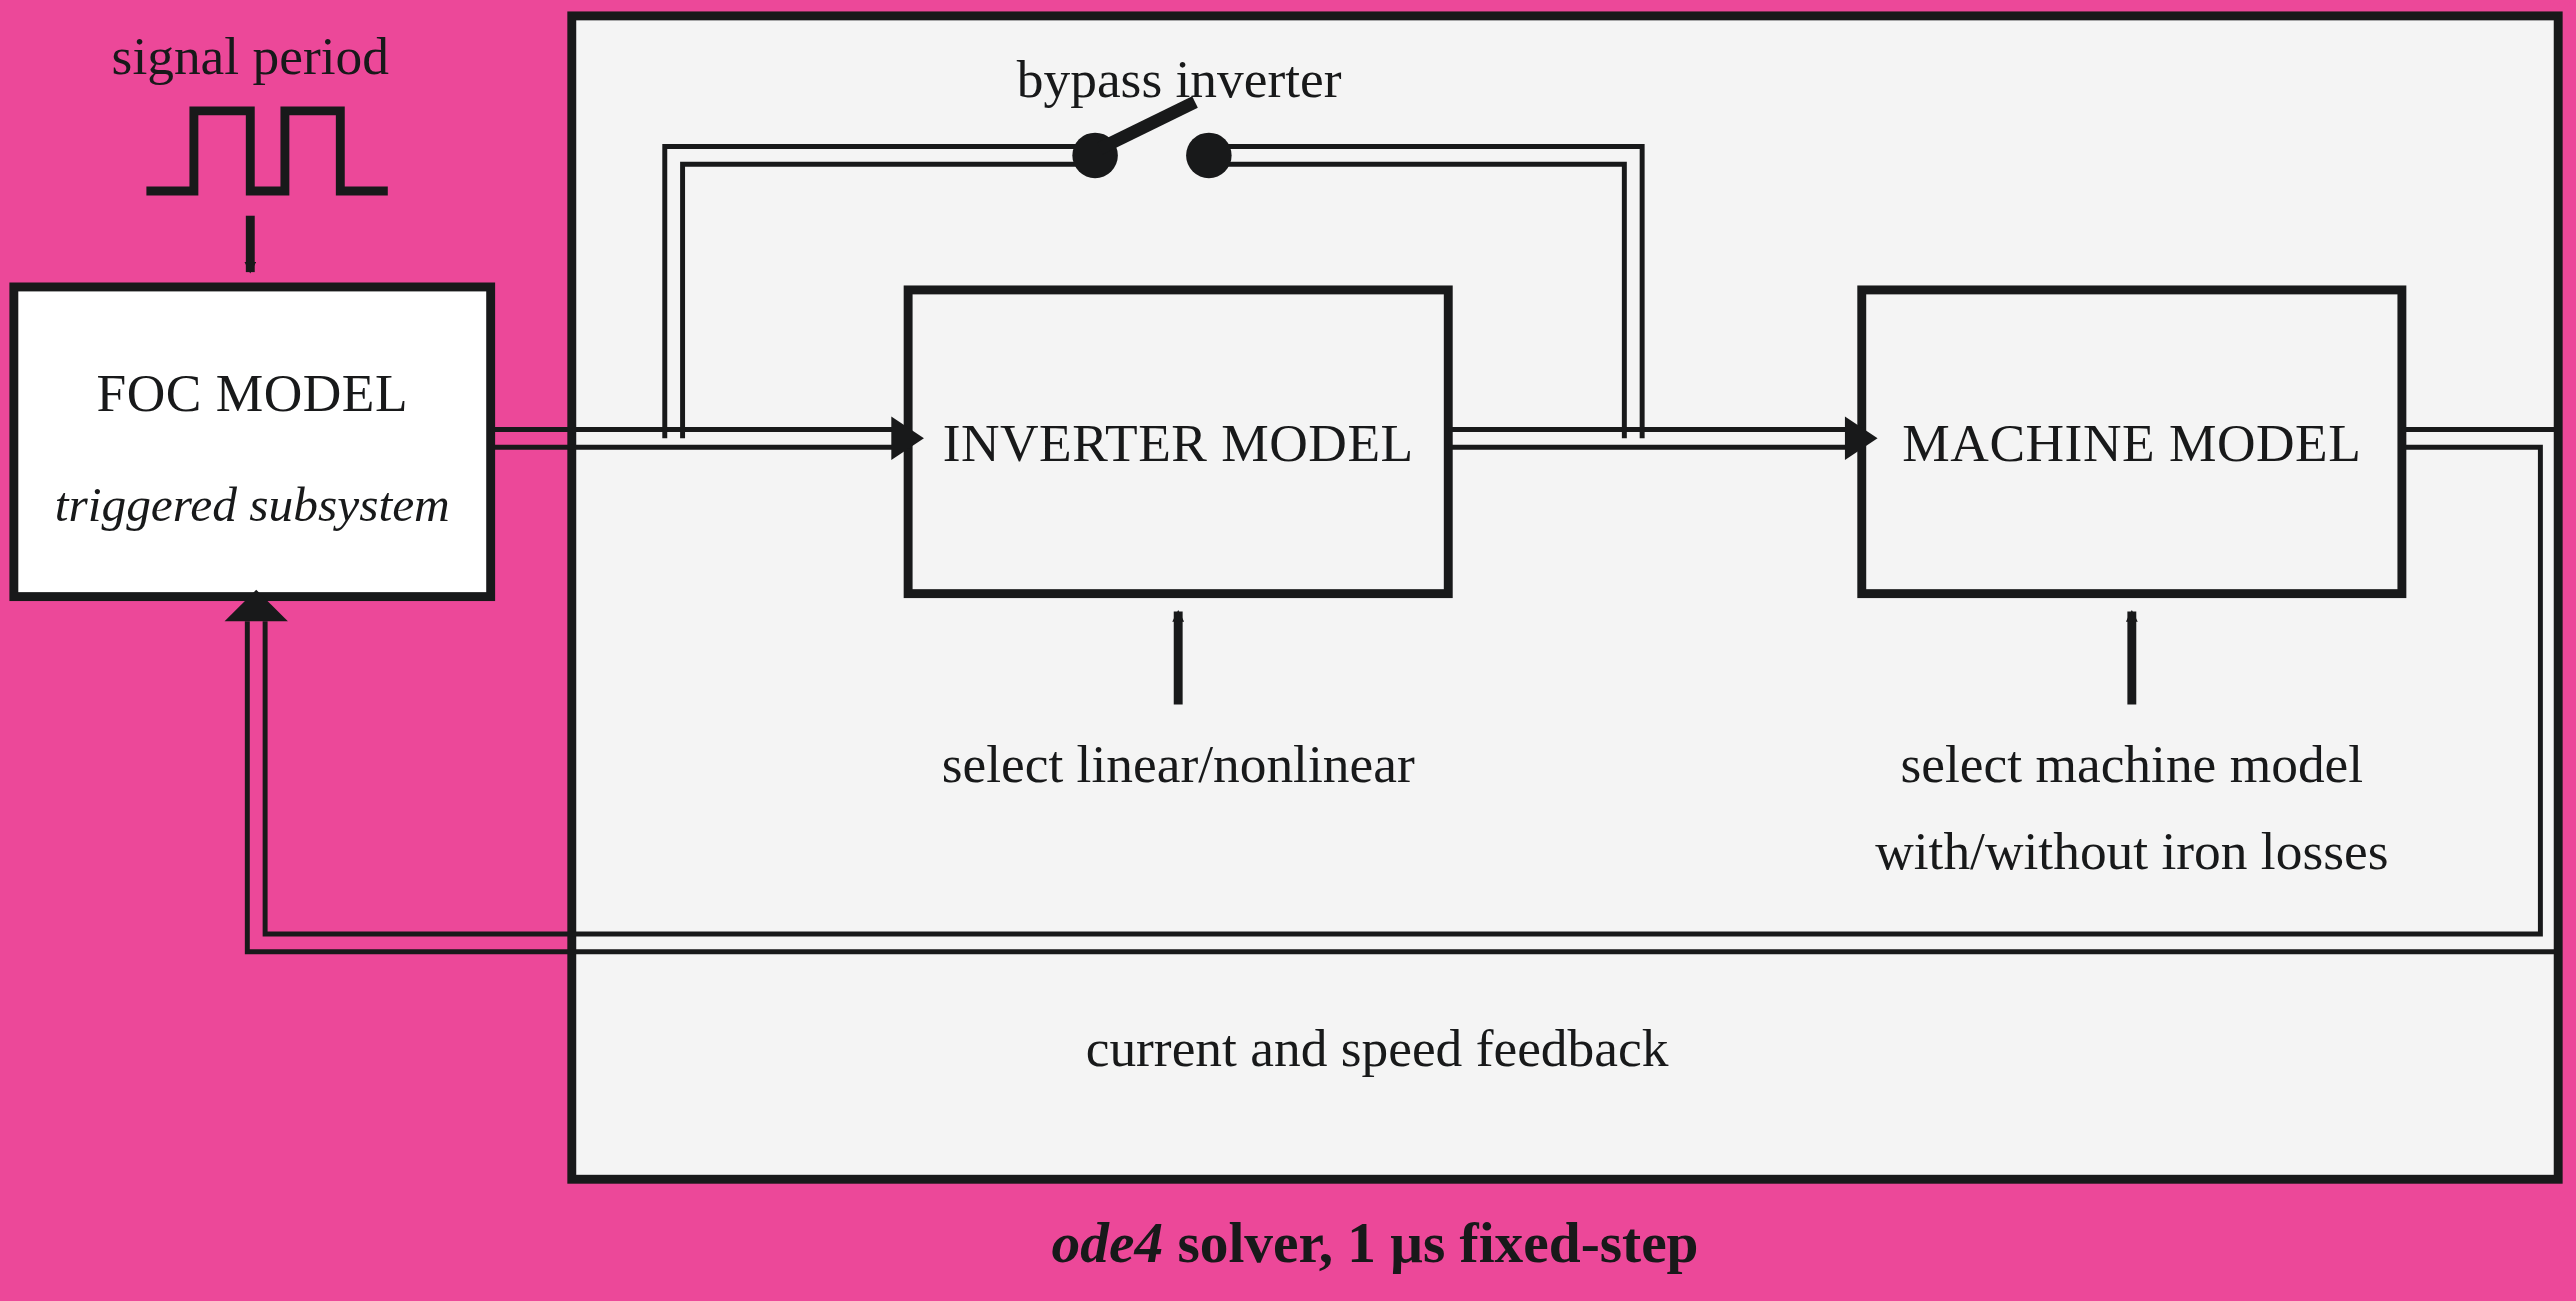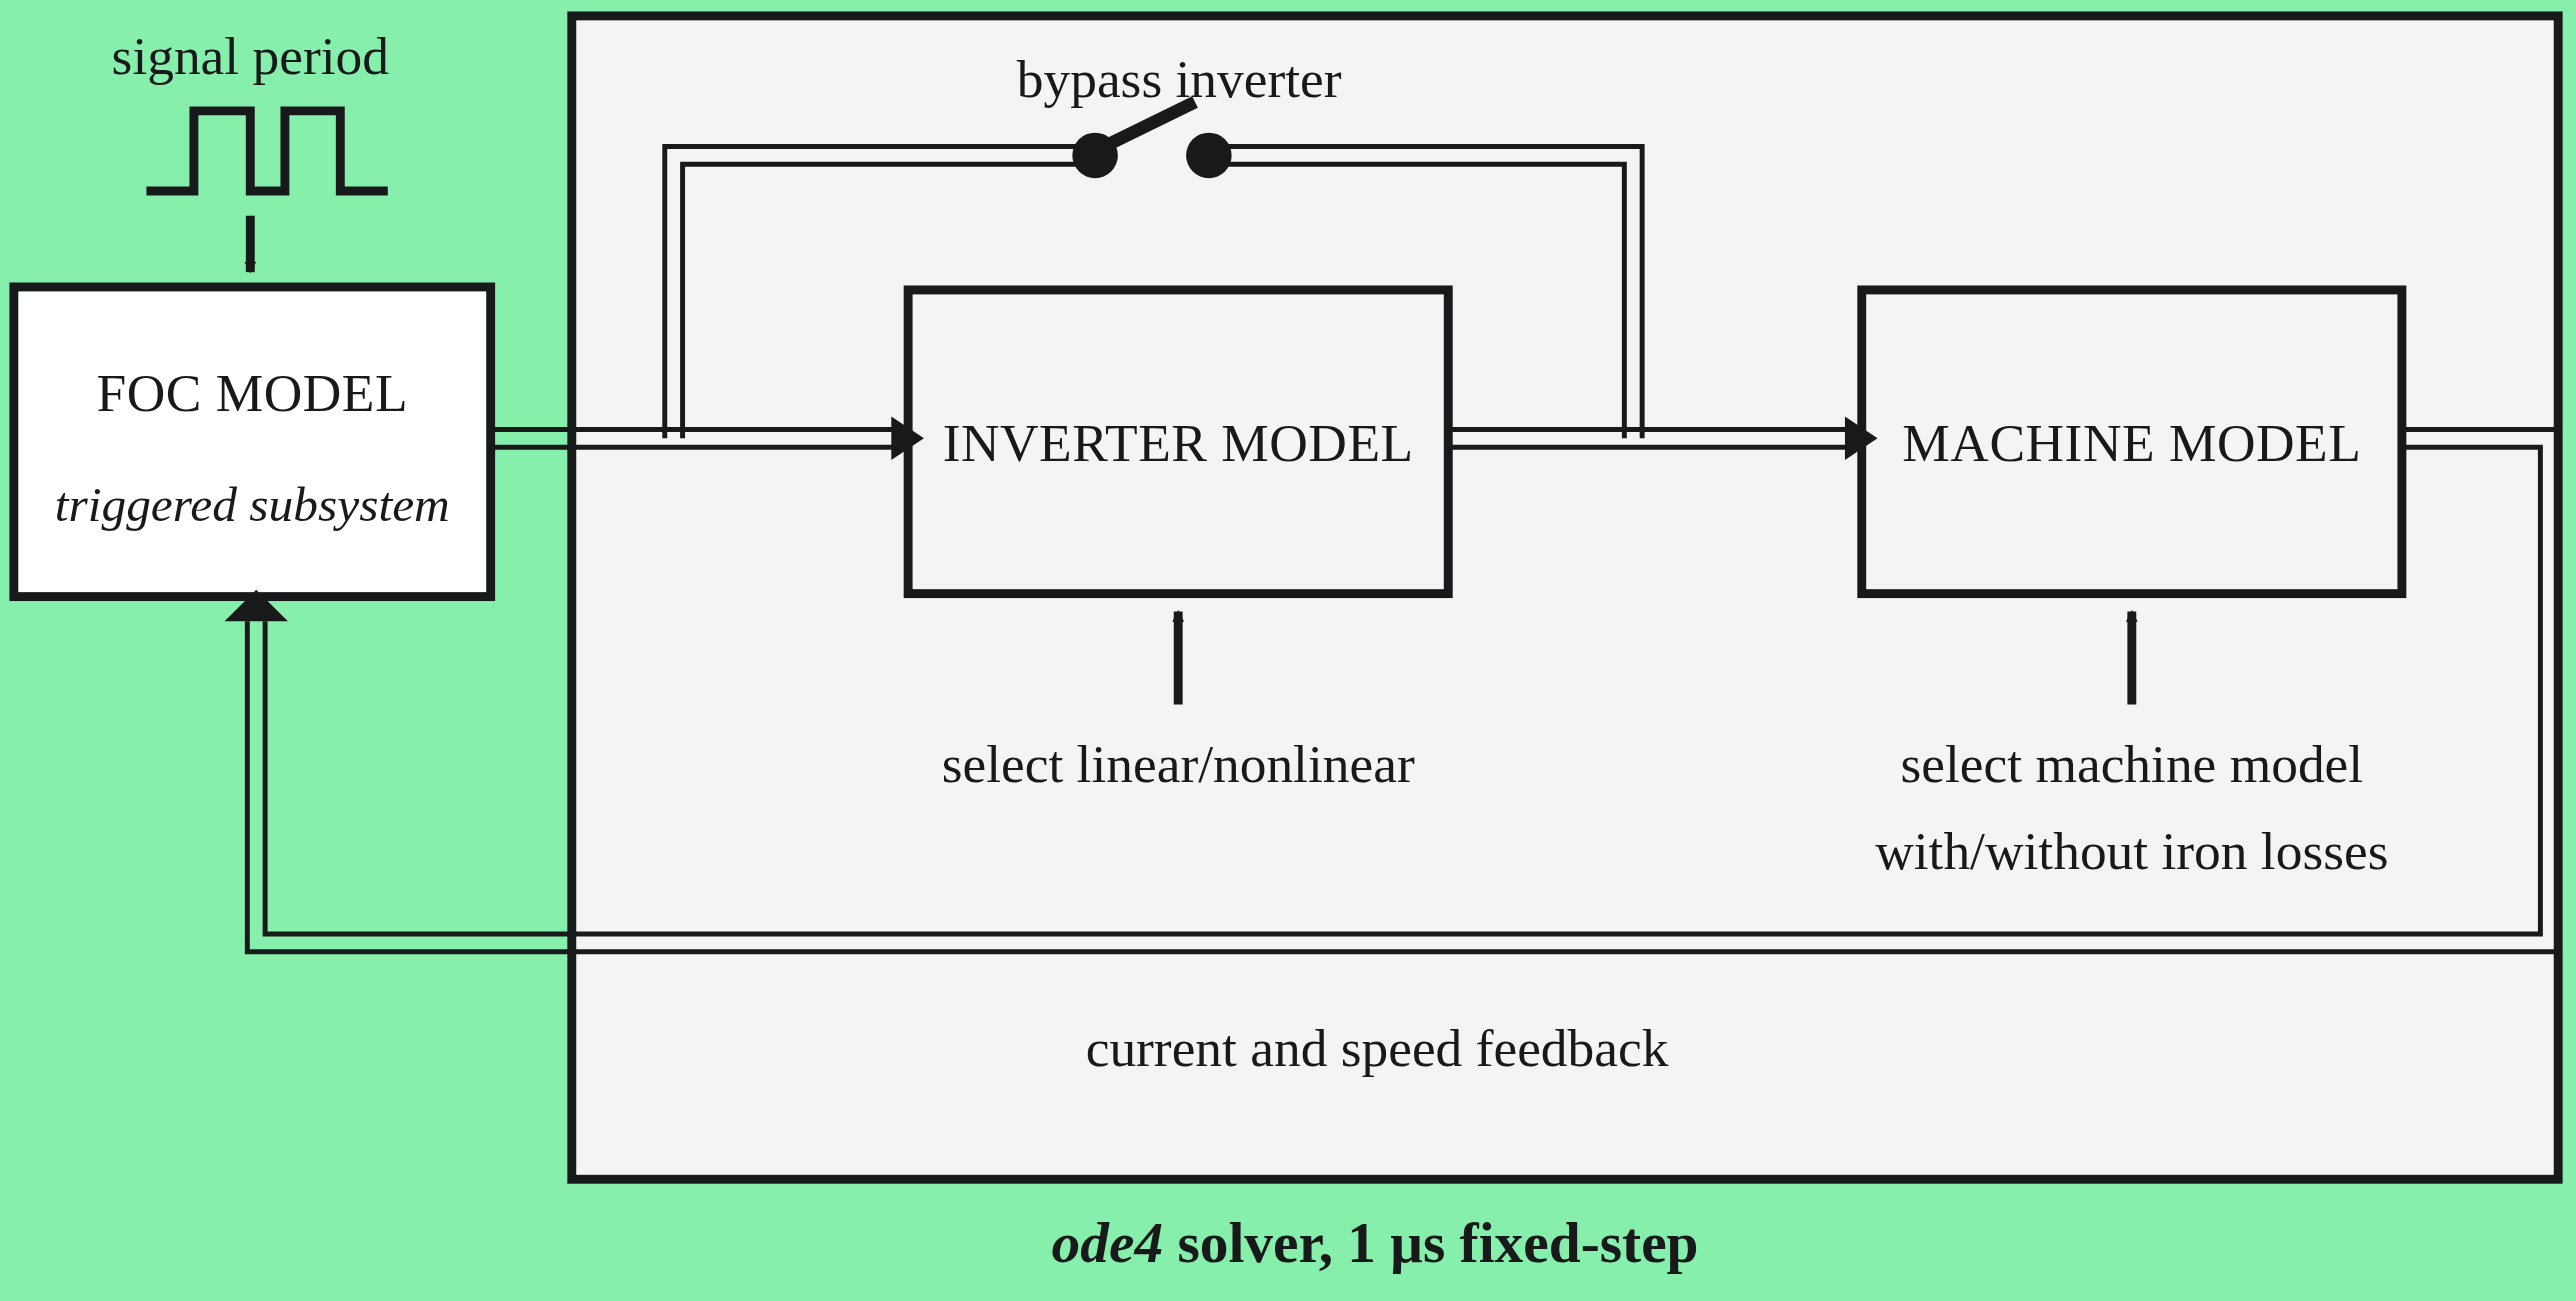--- a/index.html
+++ b/index.html
@@ -4,21 +4,21 @@
 <style>
   html, body {
     margin: 0;
     padding: 0;
     background: #ffffff;
   }
   #root {
     position: relative;
     width: 2576px;
     height: 1302px;
-    background: #86efac;
+    background: #ec4899;
     font-family: "Liberation Serif", "DejaVu Serif", serif;
     overflow: hidden;
   }
   svg#diagram {
     position: absolute;
     left: 0;
     top: 0;
     width: 2576px;
     height: 1302px;
     display: block;

